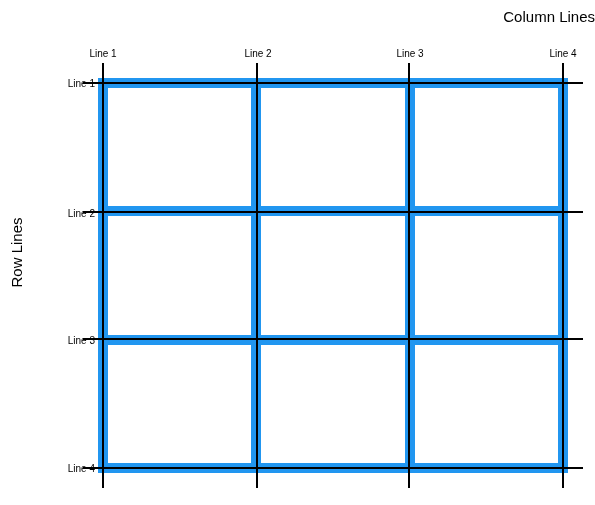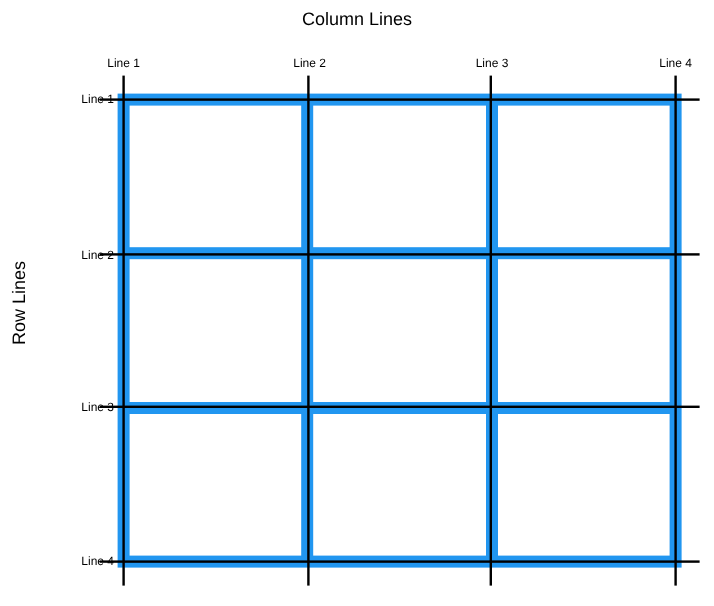--- a/index.html
+++ b/index.html
@@ -16,21 +16,21 @@
     position: relative;
     width: 595px;
     height: 505px;
   }
   
   .col-title {
     position: absolute;
     top: 8px;
     left: 0;
     width: 595px;
-    text-align: center;
+    text-align: right;
     font-size: 15px;
   }
   .row-title {
     position: absolute;
     left: 6px;
     top: 0;
     height: 505px;
     width: 20px;
     display: flex;
     align-items: center;

